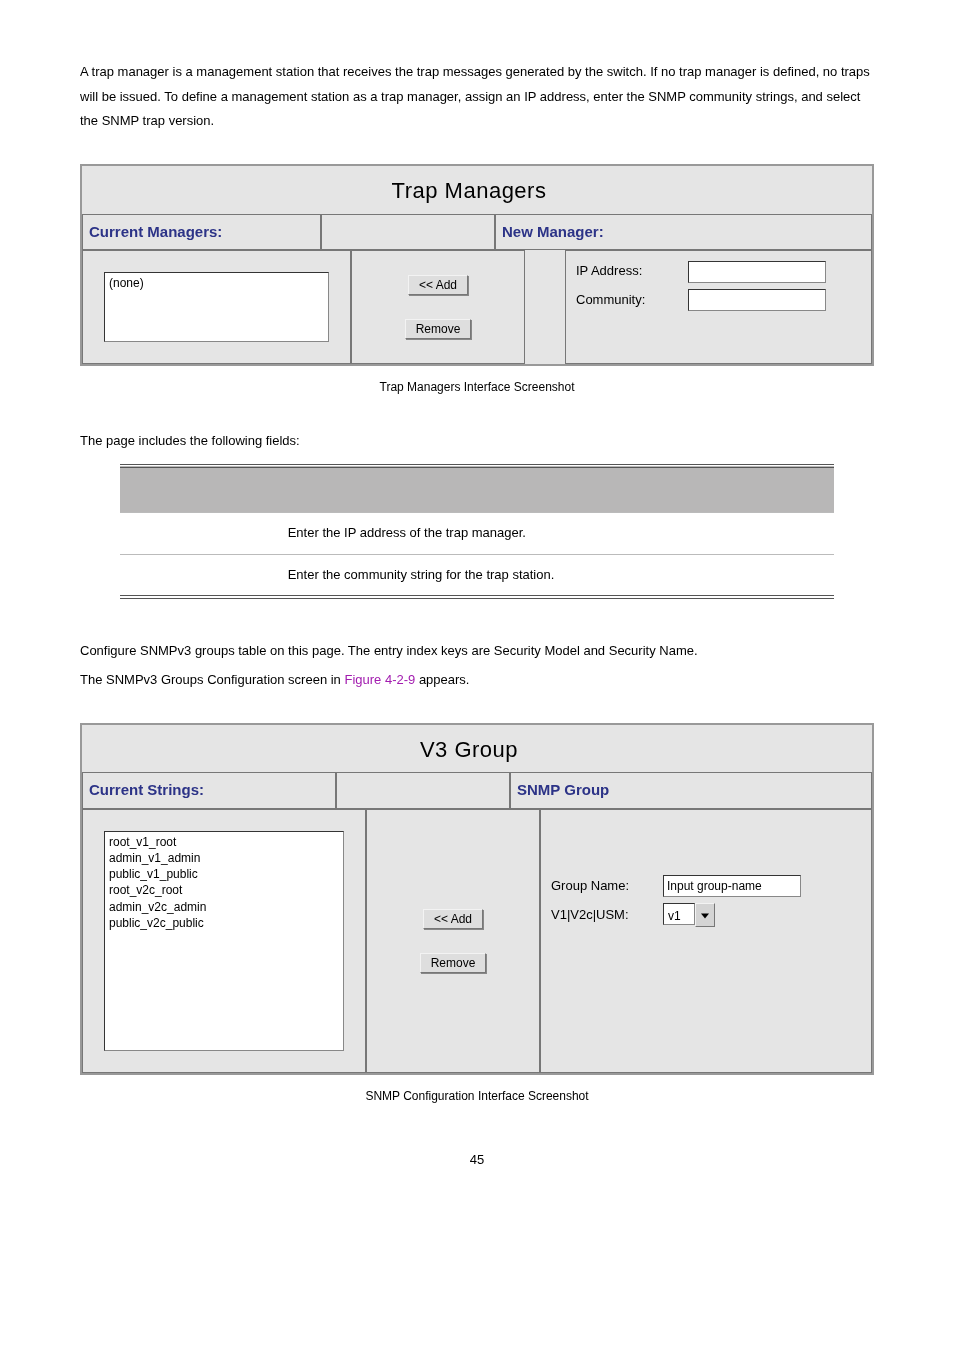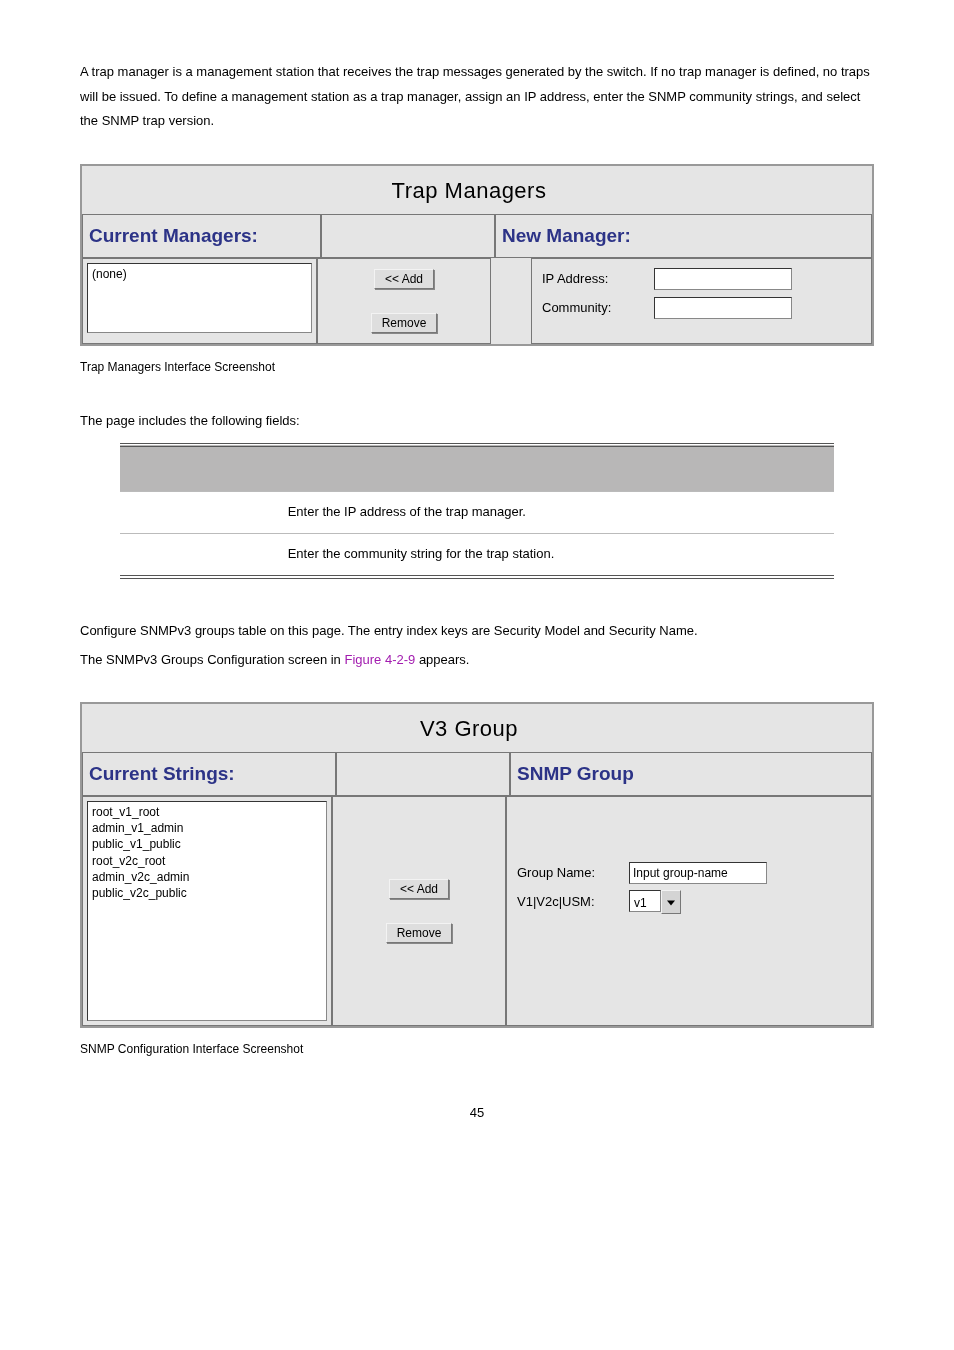--- a/index.html
+++ b/index.html
@@ -29,21 +29,21 @@
   .panel-row {
     display: flex;
     align-items: stretch;
   }
   .panel-cell {
     border: 1px solid #777;
     background: #e5e5e5;
   }
   .header-row .panel-cell {
     font-family: Verdana, Arial, sans-serif;
-    font-size: 19px;
+    font-size: 15px;
     font-weight: bold;
     color: #2c3387;
     padding: 3px 6px;
   }
   .col-left { width: 225px; }
   .col-mid  { width: 160px; }
   .col-right{ flex: 1; }
   .body-row .panel-cell {
     padding: 10px 6px;
     font-family: Verdana, Arial, sans-serif;
@@ -119,20 +119,21 @@
     border: 1px solid #777;
     border-top-color:#f3f3f3;
     border-left-color:#f3f3f3;
     display: flex;
     align-items: center;
     justify-content: center;
     cursor: pointer;
   }
   .select-btn svg { width: 8px; height: 6px; }
   .caption {
+    text-align: center;
     font-size: 12px;
     margin: 1px 0 30px 0;
   }
   .fields-table {
     width: 90%;
     margin: 0 auto 40px auto;
     border-collapse: collapse;
   }
   .fields-table thead td {
     background: #b8b7b7;
@@ -145,21 +146,21 @@
     border-bottom: 4px double #555;
   }
   .fields-table td {
     font-size: 13px;
     padding: 8px 6px;
     border-bottom: 1px solid #bbb;
   }
   .fields-table td.lbl { width: 150px; }
   .link { color: #a21caf; }
   .page-num { text-align: center; font-size: 13px; margin-top: 40px; }
-  .body-row .col-left { padding: 4px; }
+  .body-row .col-left { padding: 21px; }
   .tall-list { min-height: 220px; }
   .right-pad { padding: 4px 10px !important; margin-left: 40px; }
   .right-pad-tall { padding: 60px 10px 30px 10px !important; }
 </style>
 </head>
 <body>
 
 <div class="para">A trap manager is a management station that receives the trap messages generated by the switch. If no trap manager is defined, no traps will be issued. To define a management station as a trap manager, assign an IP address, enter the SNMP community strings, and select the SNMP trap version.</div>
 
 <div class="panel">

